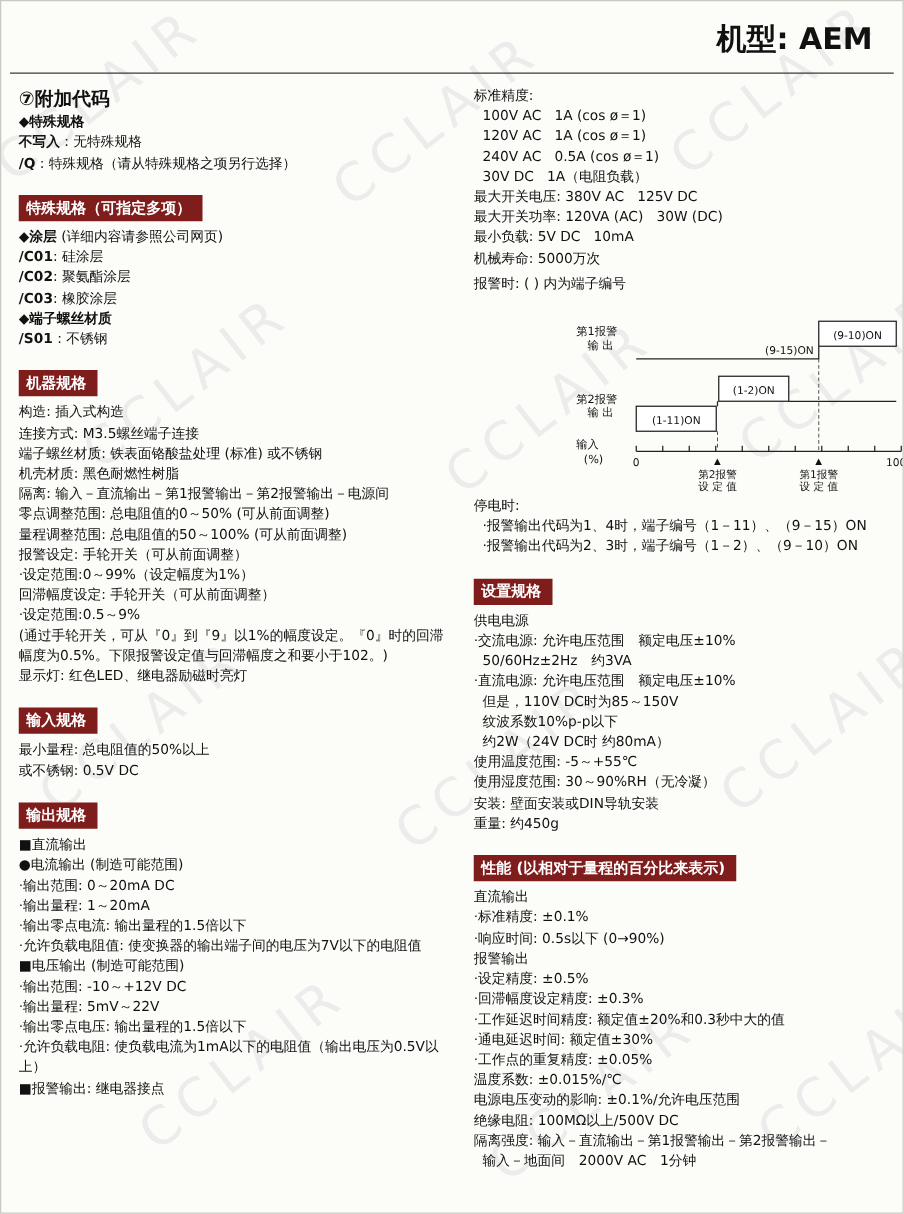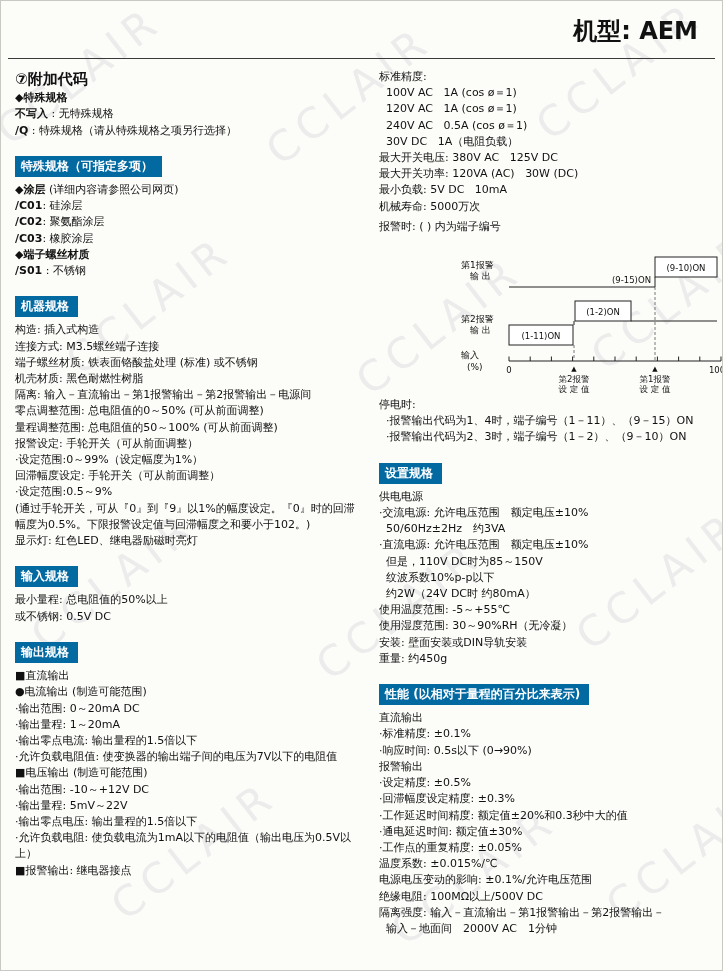--- a/index.html
+++ b/index.html
@@ -68,21 +68,21 @@
   .ln { white-space: pre-wrap; }
   .b  { font-weight: bold; text-align: center; }
   .sec { margin-bottom: 4px; }
   .sec-title {
     font-size: 15px;
     font-weight: bold;
     margin: 2px 0 3px;
   }
   .hdr {
     display: inline-block;
-    background: #0369a1;
+    background: #7f1d1d;
     color: #fff;
     font-weight: bold;
     font-size: 12px;
     padding: 2px 9px 3px 6px;
     margin: 13px 0 5px;
   }
   .gap-top { }
   .diagram {
     margin: 6px 0 2px 80px;
     width: 276px;

